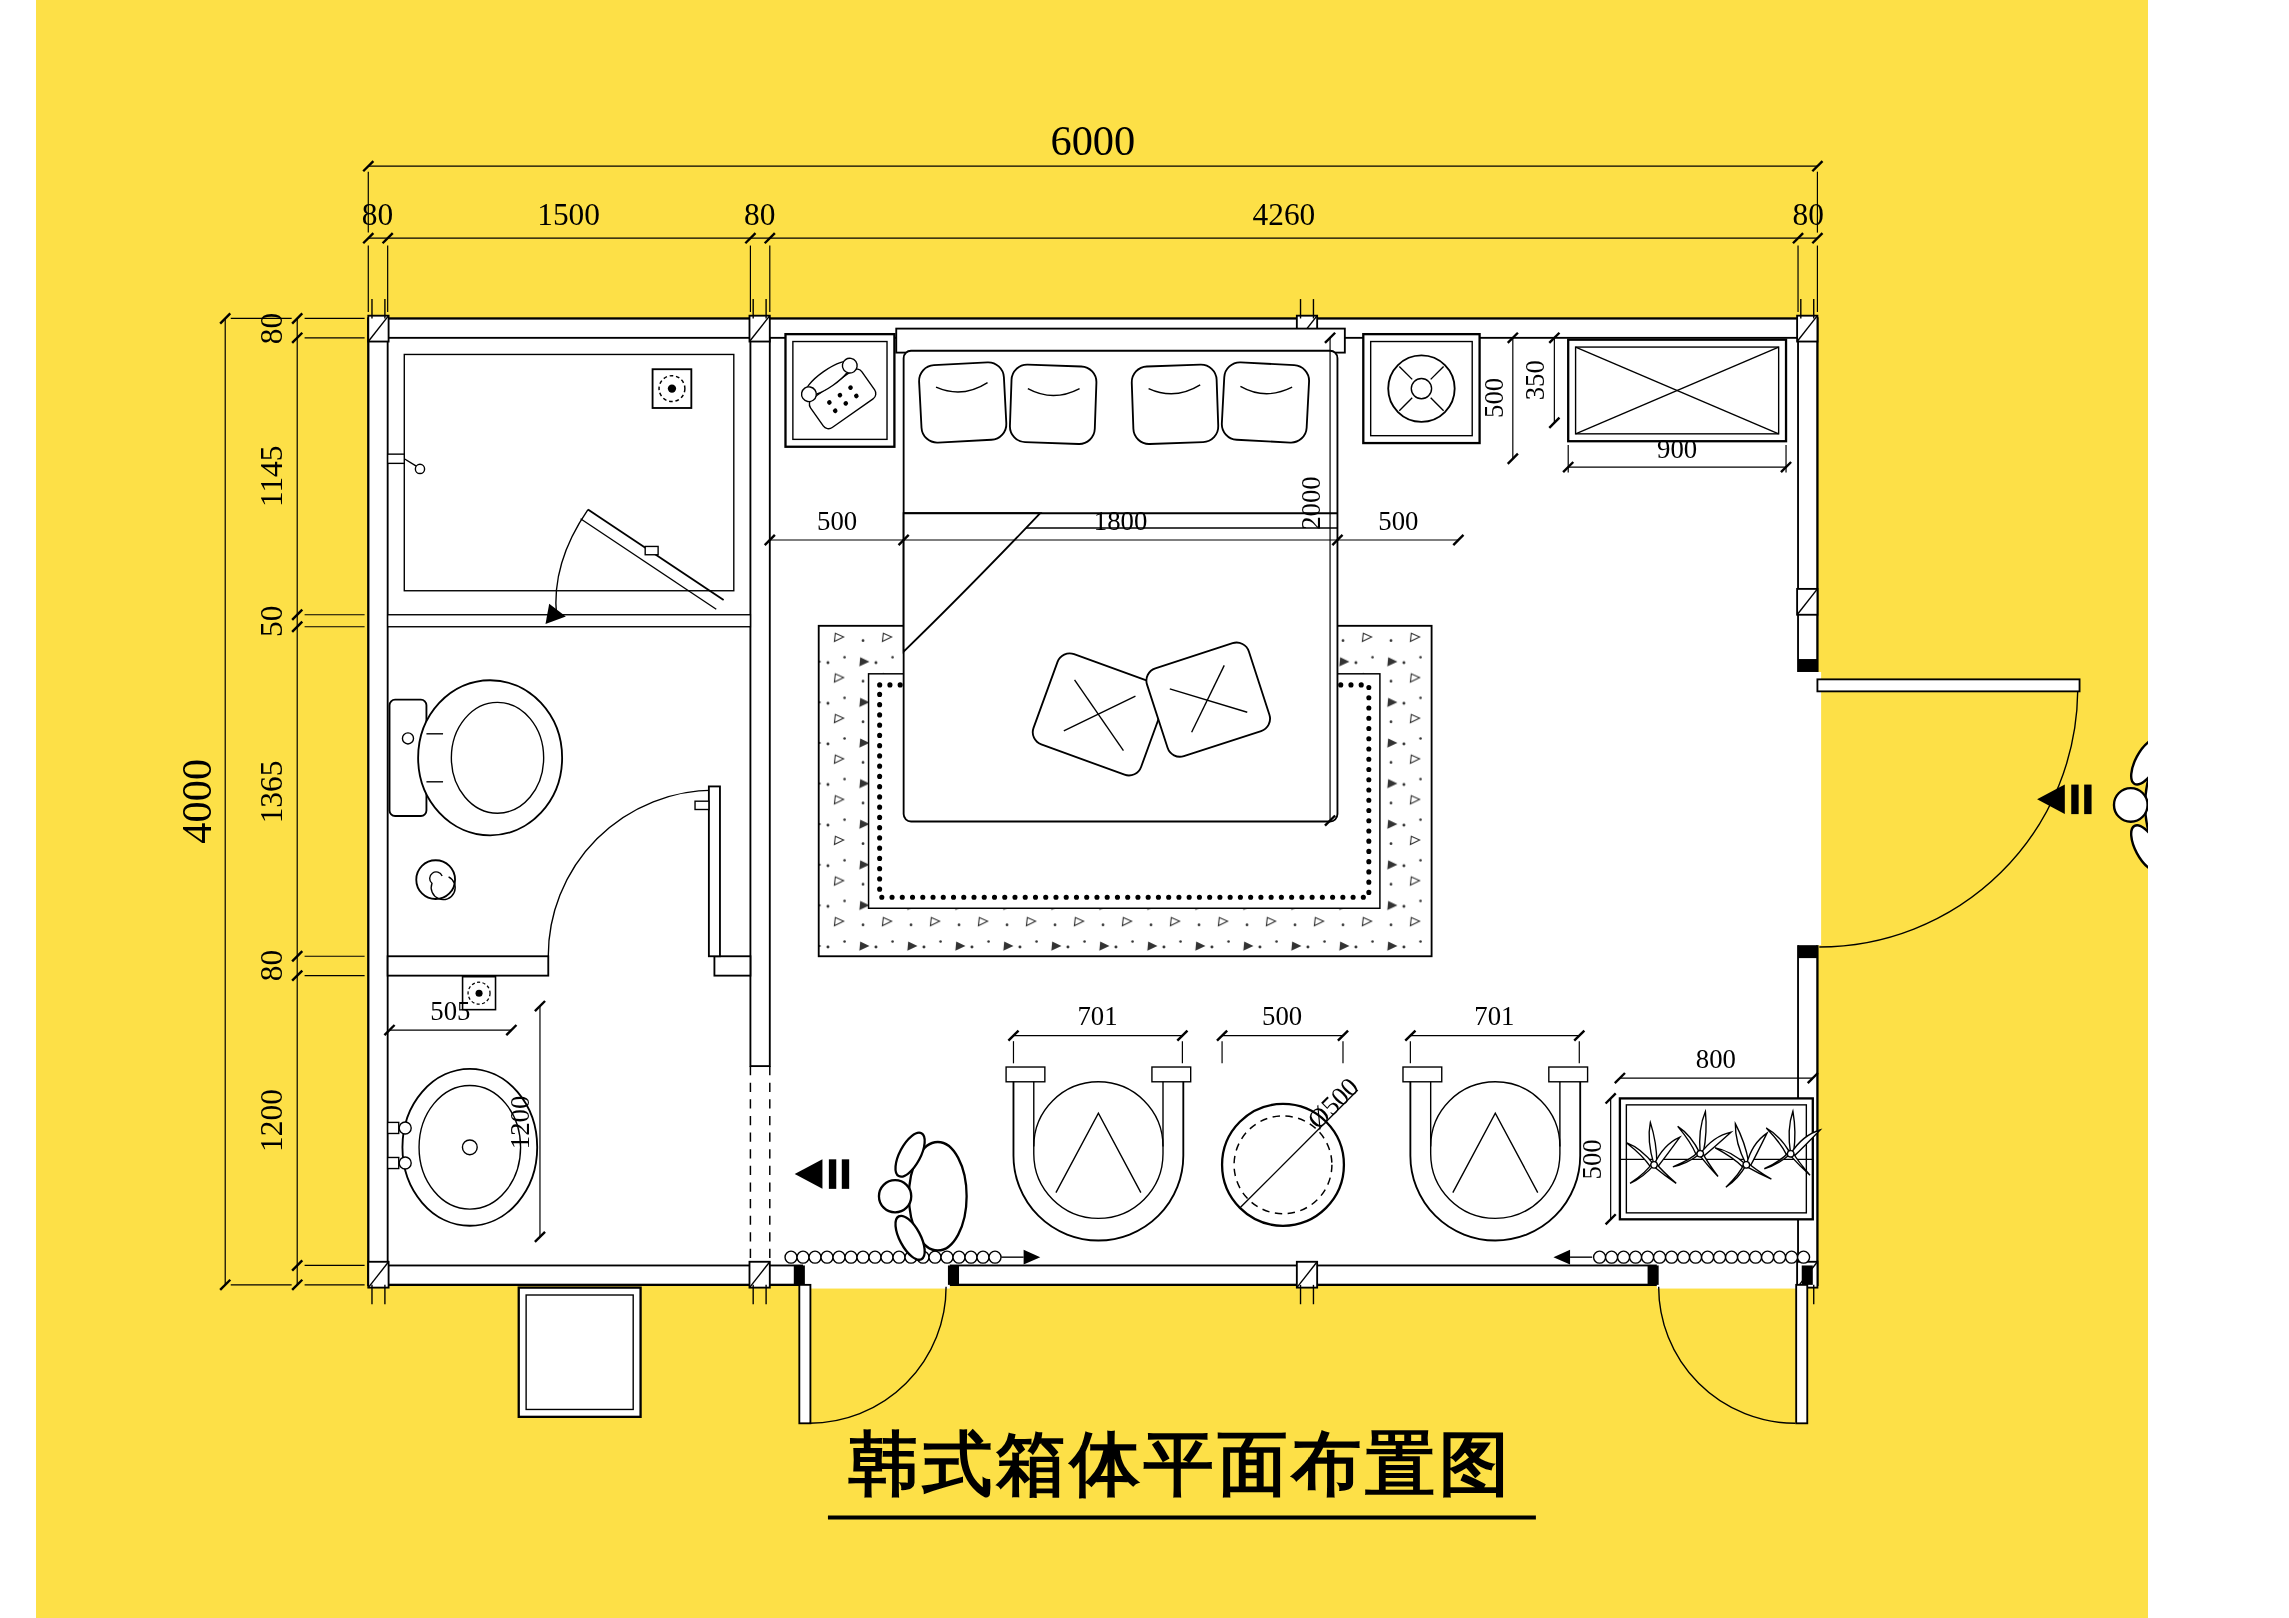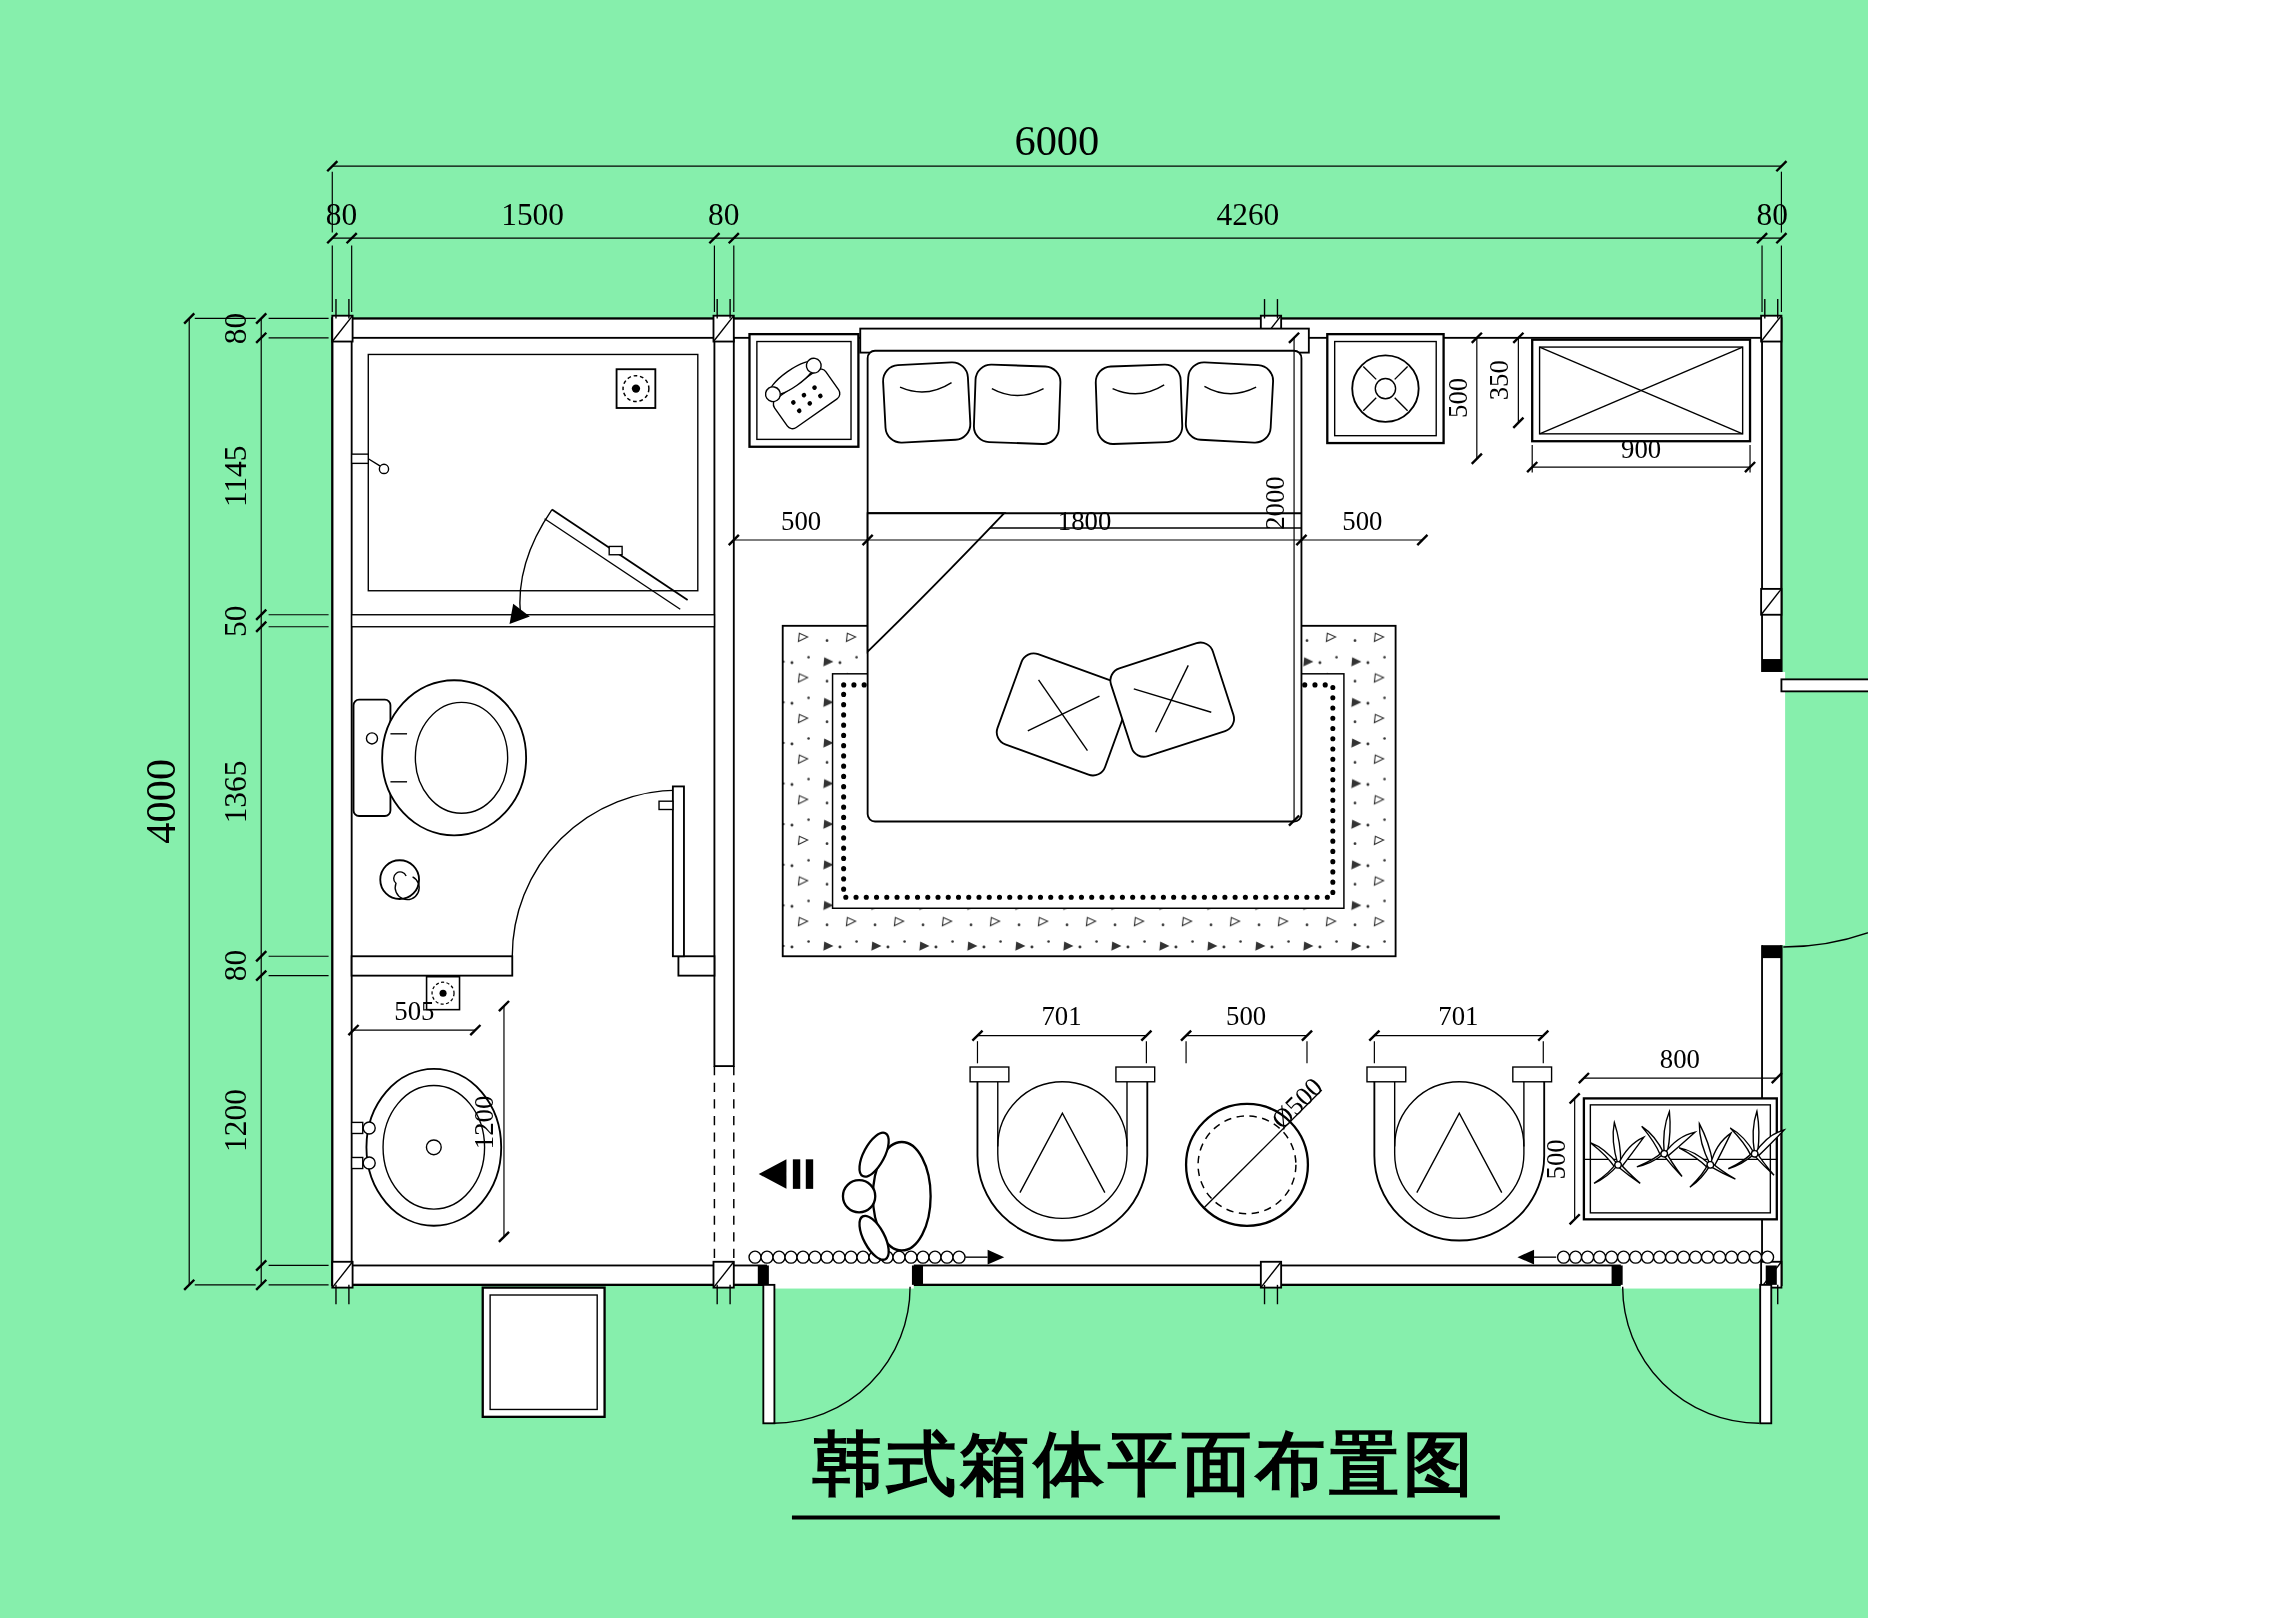--- a/index.html
+++ b/index.html
@@ -1,16 +1,16 @@
 <!DOCTYPE html>
 <html style="font-size:14.8px"><head>
 <meta charset="utf-8">
 <style>
   html,body{margin:0;padding:0;background:#fff;}
-  #stage{width:1868px;height:1619px;background:#86efac;position:relative;overflow:hidden;}
+  #stage{width:2112px;height:1619px;background:#fde047;position:relative;overflow:hidden;margin-left:36px;}
   svg{display:block;}
   .w25{fill:#fff;stroke:#000;stroke-width:2.5;}
   .fw{fill:#fff;stroke:#000;stroke-width:2;}
   .fw15{fill:#fff;stroke:#000;stroke-width:1.5;}
   .ln2{fill:none;stroke:#000;stroke-width:2;}
   .ln15{fill:none;stroke:#000;stroke-width:1.5;}
   .dim{fill:none;stroke:#000;stroke-width:1.3;}
   .dsh{fill:none;stroke:#000;stroke-width:1.6;stroke-dasharray:10 8;}
   .blk{fill:#000;stroke:none;}
   .num{font-family:"Liberation Serif","DejaVu Serif",serif;fill:#000;text-anchor:middle;}

